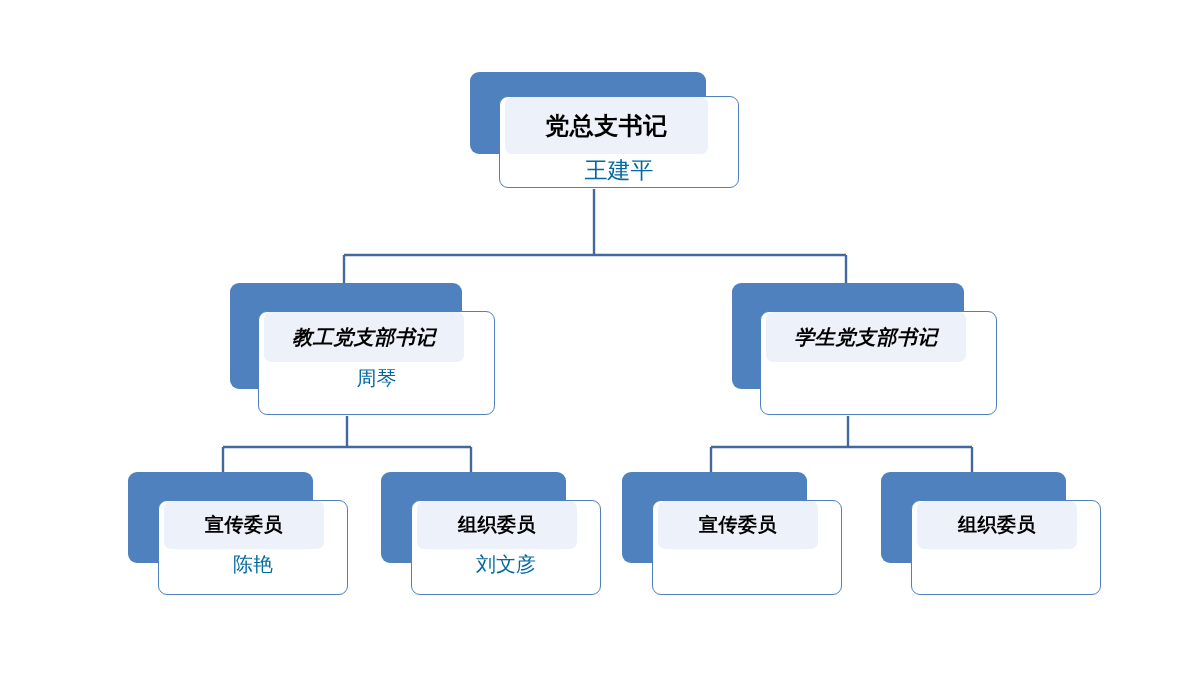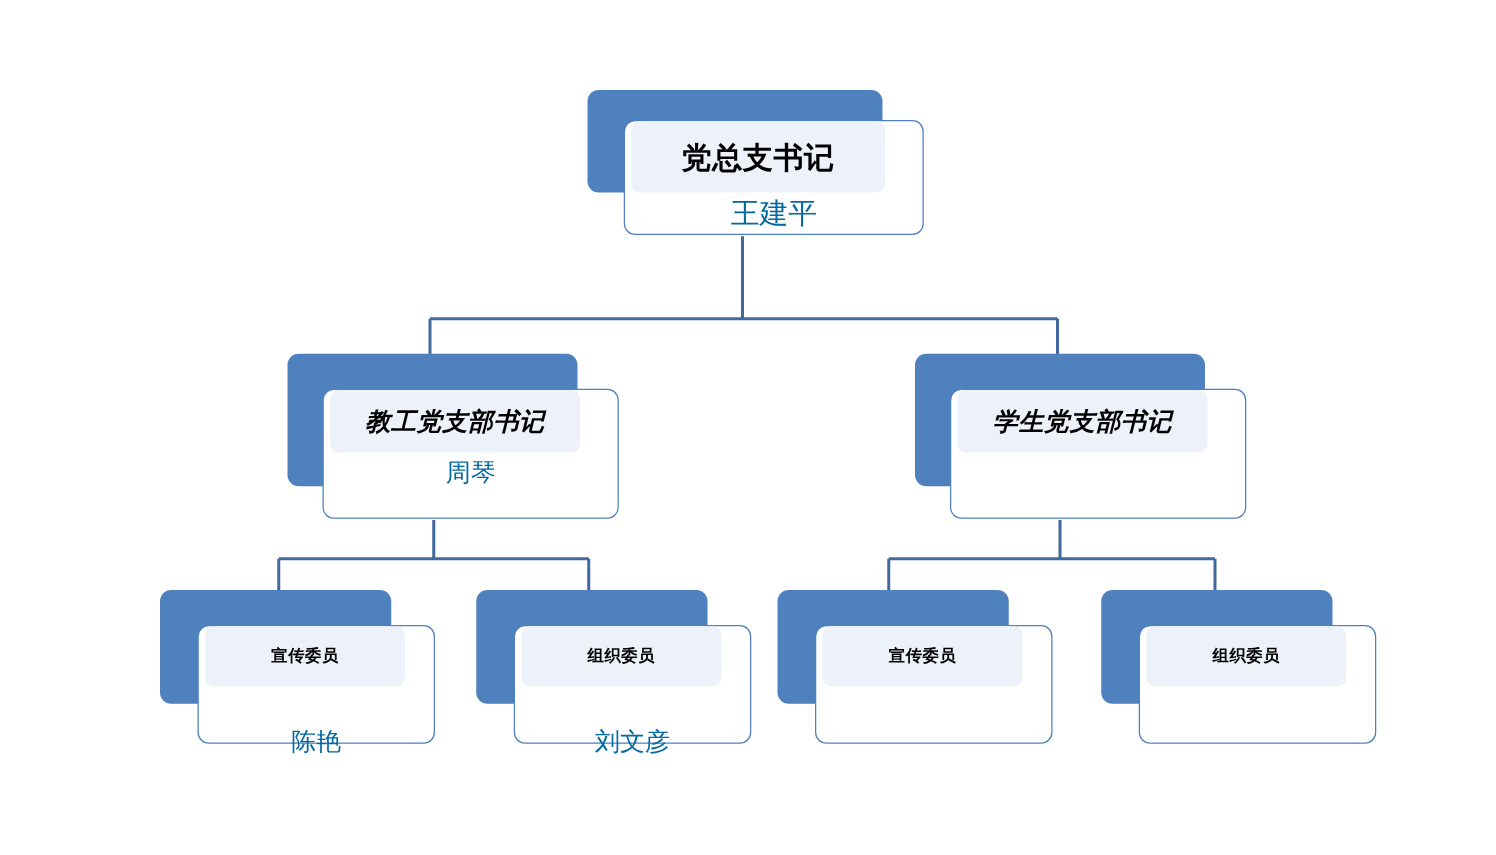--- a/index.html
+++ b/index.html
@@ -87,22 +87,22 @@
   .level-2 .node-shadow { width: 232px; height: 106px; }
   .level-2 .node-card   { left: 28px; top: 28px; width: 237px; height: 104px; }
   .level-2 .node-title-band { width: 200px; height: 50px; font-style: italic; }
   .level-2 .node-role   { font-size: 20px; }
   .level-2 .node-person { top: 53px; font-size: 20px; }
 
   
   .level-3 .node-shadow { width: 185px; height: 91px; }
   .level-3 .node-card   { left: 30px; top: 28px; width: 190px; height: 95px; }
   .level-3 .node-title-band { width: 160px; height: 48px; }
-  .level-3 .node-role   { font-size: 13px; }
-  .level-3 .node-person { top: 50px; font-size: 20px; margin-top: 29px; }
+  .level-3 .node-role   { font-size: 19px; }
+  .level-3 .node-person { top: 50px; font-size: 20px; }
 </style>
 </head>
 <body>
 
 <div id="chart-canvas">
 
   <svg class="connector-layer" width="1197" height="684" viewBox="0 0 1197 684" xmlns="http://www.w3.org/2000/svg">
     <g stroke="#41699F" stroke-width="2.4" fill="none" stroke-linecap="butt">
 
       <path d="M 594 189 L 594 255"></path>

